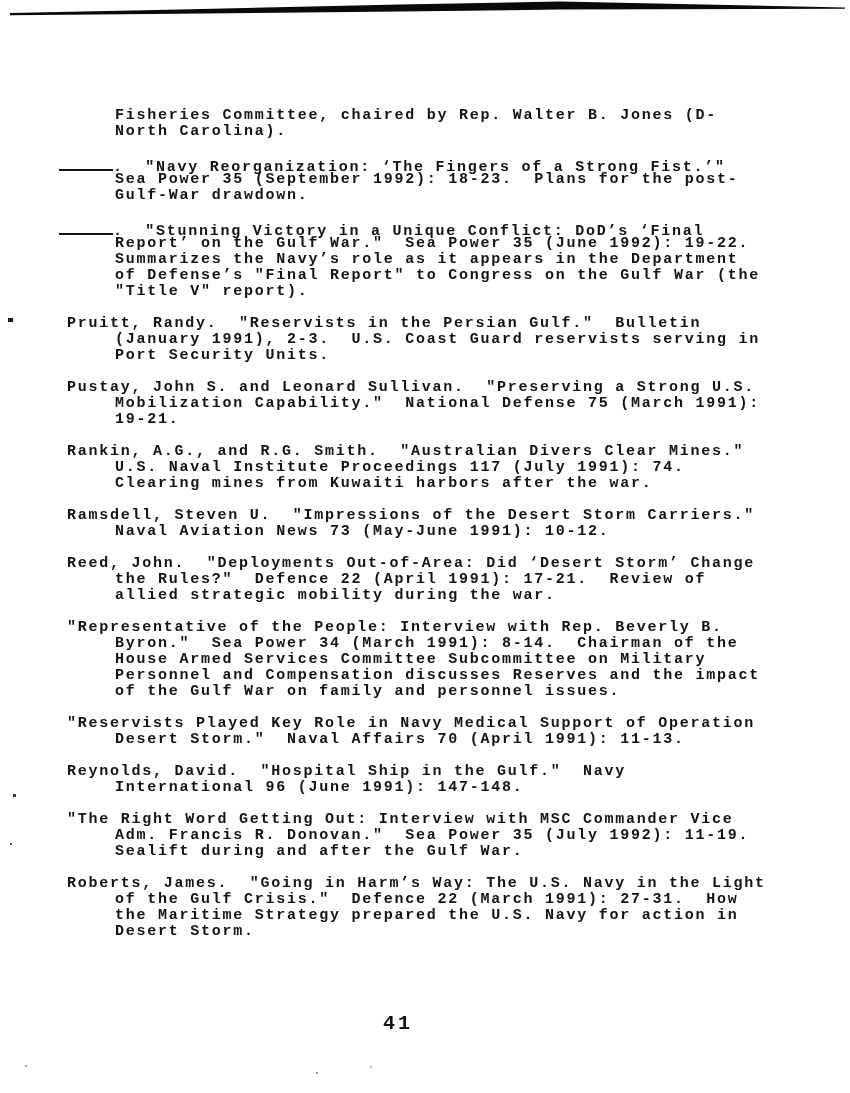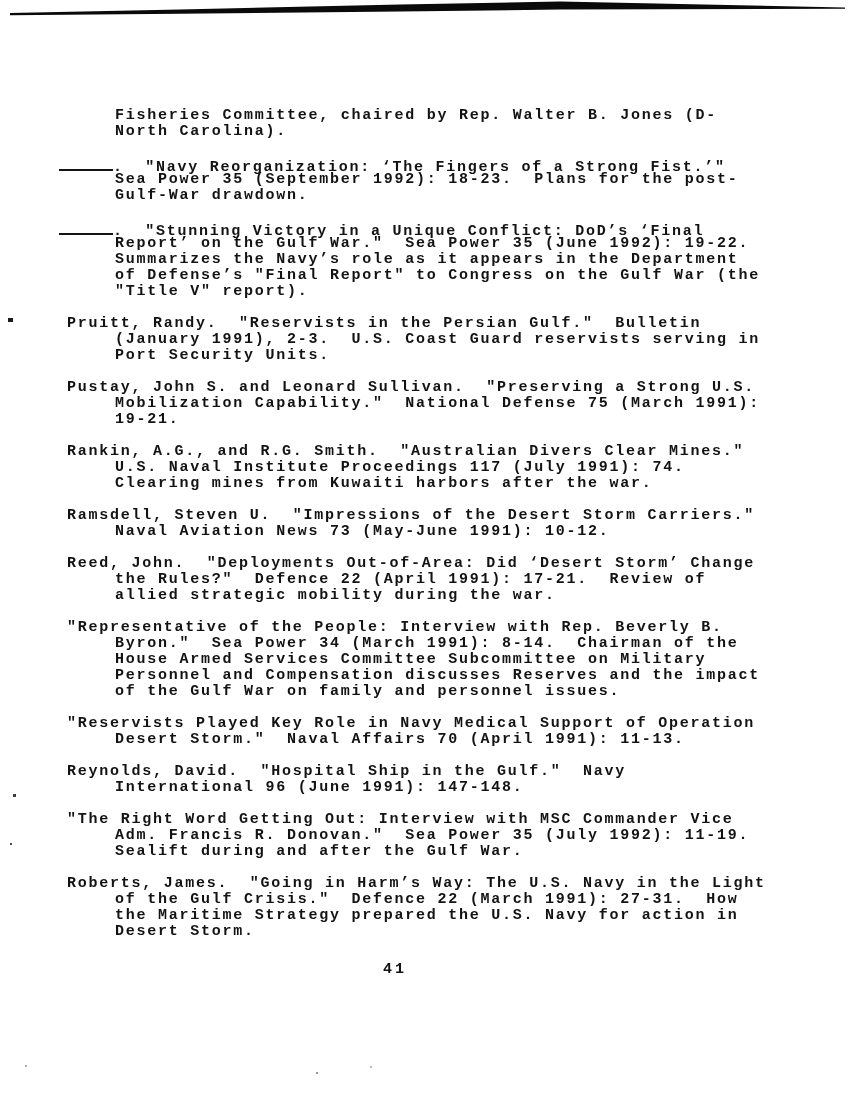--- a/index.html
+++ b/index.html
@@ -33,23 +33,23 @@
   .blank {
     display: inline-block;
     width: 54px;
     height: 13px;
     margin-left: -8px;
     border-bottom: 2px solid #131313;
   }
   .pagenum {
     position: absolute;
     left: 383px;
-    top: 961px;
+    top: 1012px;
     font-weight: bold;
-    font-size: 15px;
+    font-size: 20px;
     letter-spacing: 3px;
   }
   .speck { position: absolute; background: #1a1a1a; }
   .speck.s1 { left: 8px;  top: 318px;  width: 5px; height: 4px; }
   .speck.s2 { left: 13px; top: 794px;  width: 3px; height: 3px; opacity: .85; }
   .speck.s3 { left: 10px; top: 843px;  width: 2px; height: 2px; opacity: .8; }
   .speck.s4 { left: 25px; top: 1065px; width: 2px; height: 2px; opacity: .35; }
   .speck.s5 { left: 316px; top: 1072px; width: 2px; height: 2px; opacity: .45; }
   .speck.s6 { left: 370px; top: 1066px; width: 2px; height: 2px; opacity: .3; }
 </style>

